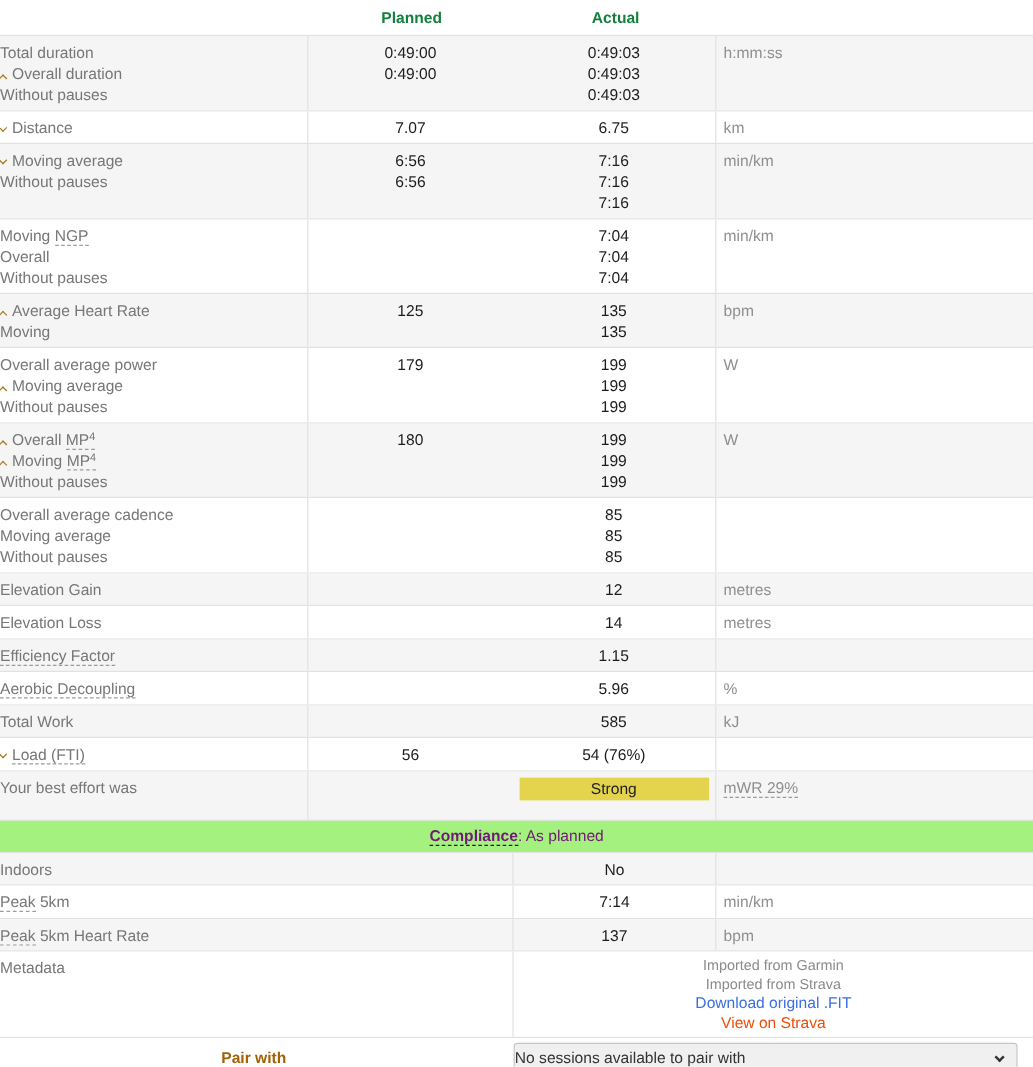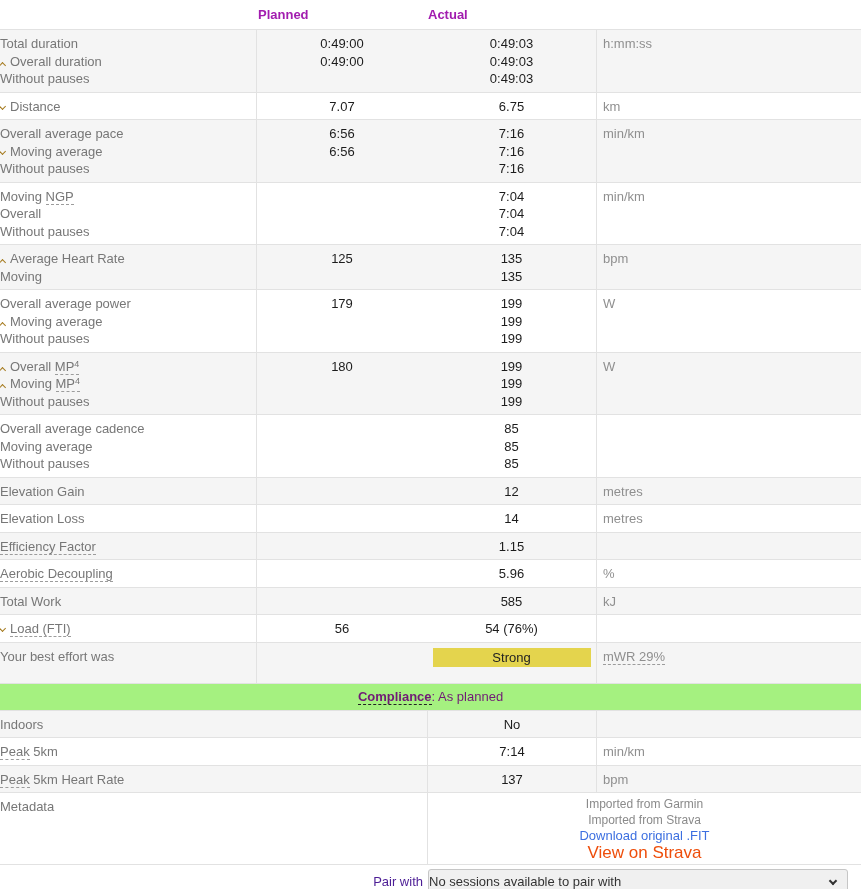--- a/index.html
+++ b/index.html
@@ -1,20 +1,20 @@
 <!DOCTYPE html>
 <html style="--chevron: #a57a1e; --highlight: #e4d44d; --compliance: #a5f180; --linkblue: #3c6fe0; --linkorange: #ee4e0b; --altrow: #f5f5f5; --border: #e2e2e2; --label: #777777; --unit: #8f8f8f;"><head>
 <meta charset="utf-8">
 <style>
   *{box-sizing:border-box;margin:0;padding:0}
   html,body{width:861px;height:889px;overflow:hidden;background:#fff}
   body{font-family:"Liberation Sans","DejaVu Sans",sans-serif;font-size:13px;color:#222}
   .hdr{display:flex;height:30px;border-bottom:1px solid var(--border)}
   .hdr .sp{width:258px}
-  .hdr .h{width:170px;font-weight:bold;line-height:30px;color:#a21caf}
+  .hdr .h{width:170px;text-align:center;font-weight:bold;line-height:30px;color:#15803d}
   .mrow{display:flex;border-bottom:1px solid var(--border);background:#fff}
   .mrow.shaded{background:var(--altrow)}
   .cell{padding:5px 0 4px}
   .lbl{width:257px;text-align:left;padding-right:4px;color:var(--label);border-right:1px solid var(--border)}
   .lbl.wide{width:428px}
   .planned{width:170px;text-align:center;color:#1c1c1c}
   .actual{width:170px;text-align:center;color:#1c1c1c;border-right:1px solid var(--border)}
   .value{width:169px;text-align:center;color:#1c1c1c;border-right:1px solid var(--border)}
   .unit{flex:1;padding-left:6px;color:var(--unit)}
   .ln{height:17.5px;line-height:17.5px;white-space:nowrap}
@@ -24,23 +24,23 @@
   .chev{display:inline-block;width:5px;height:5px;border-right:1.6px solid var(--chevron);border-bottom:1.6px solid var(--chevron);margin-right:5px}
   .chev.up{transform:rotate(-135deg);position:relative;top:2px}
   .chev.down{transform:rotate(45deg);position:relative;top:-2px}
   .badge{display:inline-block;width:158px;height:19px;line-height:19px;background:var(--highlight);color:#222;text-align:center}
   .compliance{height:27px;background:var(--compliance);border-bottom:1px solid var(--border);display:flex;align-items:center;justify-content:center;color:#701a75}
   .comp-term{font-weight:bold;border-bottom:1px dashed #222;cursor:help}
   .meta{flex:1;text-align:center;padding:4px 0 3px}
   .mln{line-height:15.5px;font-size:12px}
   .mln.muted{color:#8a8a8a}
   .mln.link-blue{color:var(--linkblue);font-size:13px;line-height:16.5px;cursor:pointer}
-  .mln.link-orange{color:var(--linkorange);font-size:17px;line-height:16.5px;cursor:pointer}
+  .mln.link-orange{color:var(--linkorange);font-size:13px;line-height:16.5px;cursor:pointer}
   .pairrow{display:flex;align-items:center;height:33px;background:#fff}
-  .pair-label{width:428px;text-align:right;padding-right:5px;font-weight:normal;color:#4c1d95}
+  .pair-label{width:428px;text-align:center;padding-right:5px;font-weight:bold;color:#a16207}
   .selwrap{margin-left:0;width:420px;height:26px;background:#f0f0f0;border:1px solid #c6c6c6;border-radius:3px;display:flex;align-items:center;padding:0 0;cursor:pointer;position:relative}
   .seltext{color:#333}
   .selchev{position:absolute;right:11px;top:8px;width:6px;height:6px;border-right:2px solid #333;border-bottom:2px solid #333;transform:rotate(45deg)}
 </style>
 </head>
 <body>
 
 <div class="hdr">
   <div class="sp"></div>
   <div class="h">Planned</div>
@@ -77,21 +77,20 @@
       </div>
       <div class="cell actual">
         <div class="ln">6.75</div>
       </div>
       <div class="cell unit">
         <div class="ln"><span>km</span></div>
       </div>
     </div>
     <div class="mrow shaded">
       <div class="cell lbl">
-        <div class="ln"><span><span>Overall average pace</span></span></div>
         <div class="ln"><span class="chev down"></span><span><span>Moving average</span></span></div>
         <div class="ln"><span><span>Without pauses</span></span></div>
       </div>
       <div class="cell planned">
         <div class="ln">6:56</div>
         <div class="ln">6:56</div>
         <div class="ln"></div>
       </div>
       <div class="cell actual">
         <div class="ln">7:16</div>

